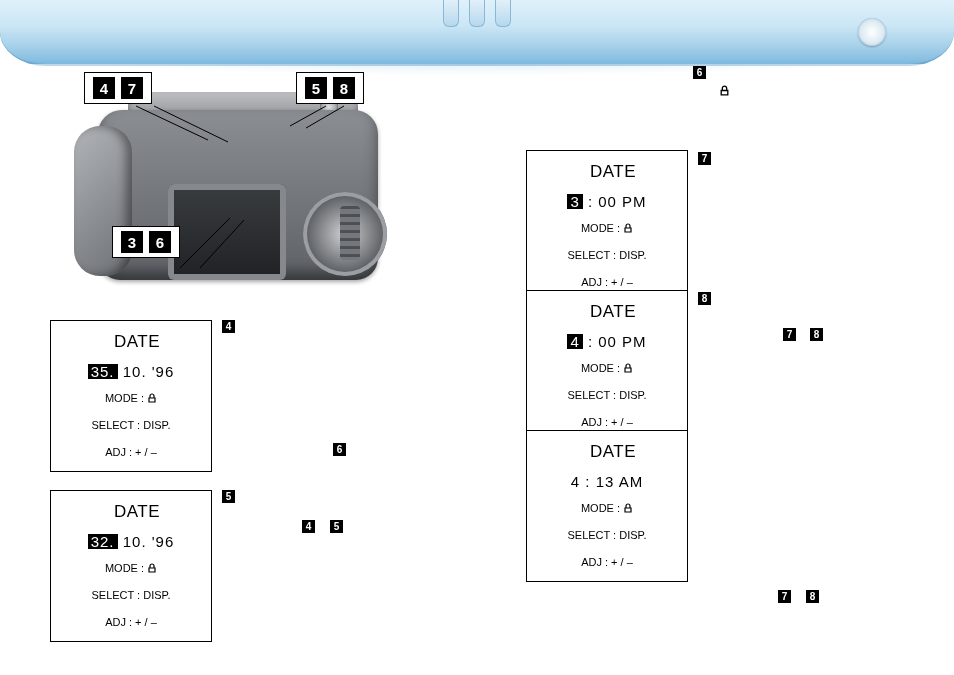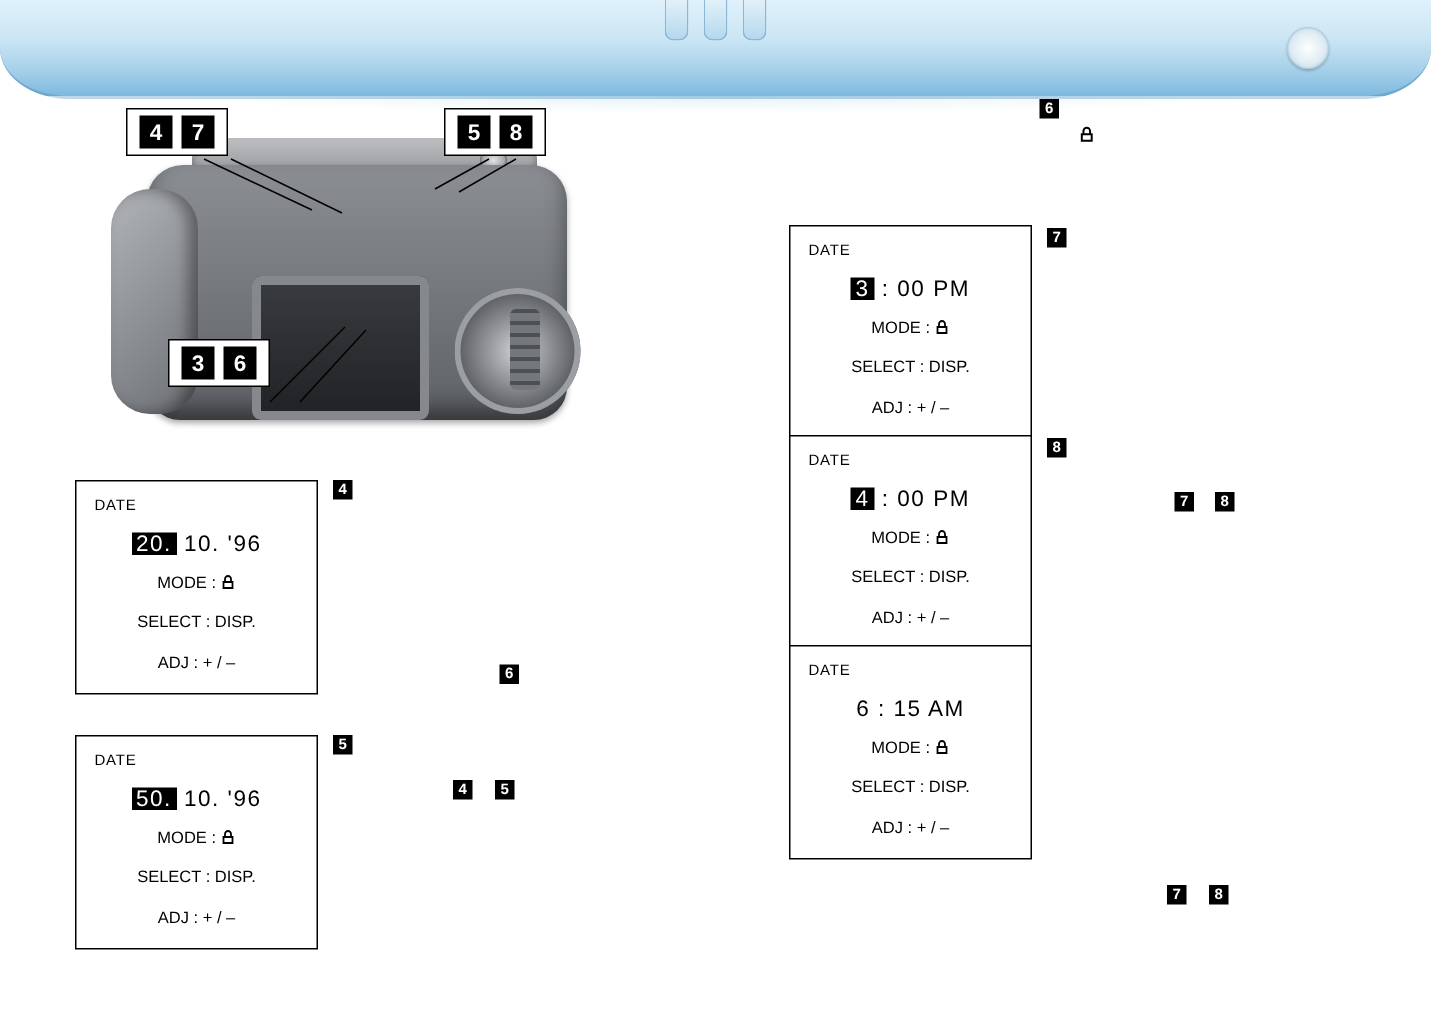--- a/index.html
+++ b/index.html
@@ -39,21 +39,21 @@
   .lead{position:absolute;stroke:#000;stroke-width:1;fill:none}
 
   
   .call{position:absolute;background:#fff;border:1.5px solid #000;padding:4px 8px;display:flex;gap:6px}
   .num{display:inline-flex;width:22px;height:22px;background:#000;color:#fff;align-items:center;justify-content:center;font:700 15px/1 Arial}
   .num-sm{display:inline-flex;width:13px;height:13px;background:#000;color:#fff;align-items:center;justify-content:center;font:700 10px/1 Arial;vertical-align:middle}
 
   
   .lcd{position:absolute;width:160px;border:1.5px solid #000;background:#fff;padding:10px 0 12px;
     font:11px/1.35 Arial;text-align:center}
-  .lcd .ttl{text-align:left;padding-left:12px;font-size:10px;letter-spacing:.5px;margin-bottom:10px}
+  .lcd .ttl{text-align:center;padding-left:12px;font-size:17px;letter-spacing:.5px;margin-bottom:10px}
   .lcd .big{font:400 15px/1 Arial;margin-bottom:10px;letter-spacing:1px}
   .inv{display:inline-block;background:#000;color:#fff;padding:0 3px}
   .lcd .row{font-size:11px;margin-top:12px}
   .lock{display:inline-block;width:10px;height:10px;vertical-align:-1px}
   .lock svg{display:block}
 
   
   .free{position:absolute}
 
   
@@ -100,35 +100,35 @@
     <span class="num">8</span>
   </div>
   <div class="call" style="left:112px;top:226px">
     <span class="num">3</span>
     <span class="num">6</span>
   </div>
 
   <div class="lcd" style="left:50px;top:320px">
     <div class="ttl">DATE</div>
     <div class="big">
-      <span class="inv">20.</span><span> 10.  '96</span>
+      <span class="inv">35.</span><span> 10.  '96</span>
     </div>
     <div class="row"><span>MODE :</span>
       <span class="lock"><svg viewBox="0 0 10 10">
             <path d="M2 5h6v4H2zM3 5V3a2 2 0 0 1 4 0v2" fill="none" stroke="#000" stroke-width="1.2"></path>
           </svg></span>
     </div>
     <div class="row">SELECT : DISP.</div>
     <div class="row">ADJ : + / –</div>
   </div>
 
   <div class="lcd" style="left:50px;top:490px">
     <div class="ttl">DATE</div>
     <div class="big">
-      <span class="inv">50.</span><span> 10.  '96</span>
+      <span class="inv">32.</span><span> 10.  '96</span>
     </div>
     <div class="row"><span>MODE :</span>
       <span class="lock"><svg viewBox="0 0 10 10">
             <path d="M2 5h6v4H2zM3 5V3a2 2 0 0 1 4 0v2" fill="none" stroke="#000" stroke-width="1.2"></path>
           </svg></span>
     </div>
     <div class="row">SELECT : DISP.</div>
     <div class="row">ADJ : + / –</div>
   </div>
 
@@ -156,21 +156,21 @@
             <path d="M2 5h6v4H2zM3 5V3a2 2 0 0 1 4 0v2" fill="none" stroke="#000" stroke-width="1.2"></path>
           </svg></span>
     </div>
     <div class="row">SELECT : DISP.</div>
     <div class="row">ADJ : + / –</div>
   </div>
 
   <div class="lcd" style="left:526px;top:430px">
     <div class="ttl">DATE</div>
     <div class="big">
-      <span>6 : 15  AM</span>
+      <span>4 : 13  AM</span>
     </div>
     <div class="row"><span>MODE :</span>
       <span class="lock"><svg viewBox="0 0 10 10">
             <path d="M2 5h6v4H2zM3 5V3a2 2 0 0 1 4 0v2" fill="none" stroke="#000" stroke-width="1.2"></path>
           </svg></span>
     </div>
     <div class="row">SELECT : DISP.</div>
     <div class="row">ADJ : + / –</div>
   </div>
 

